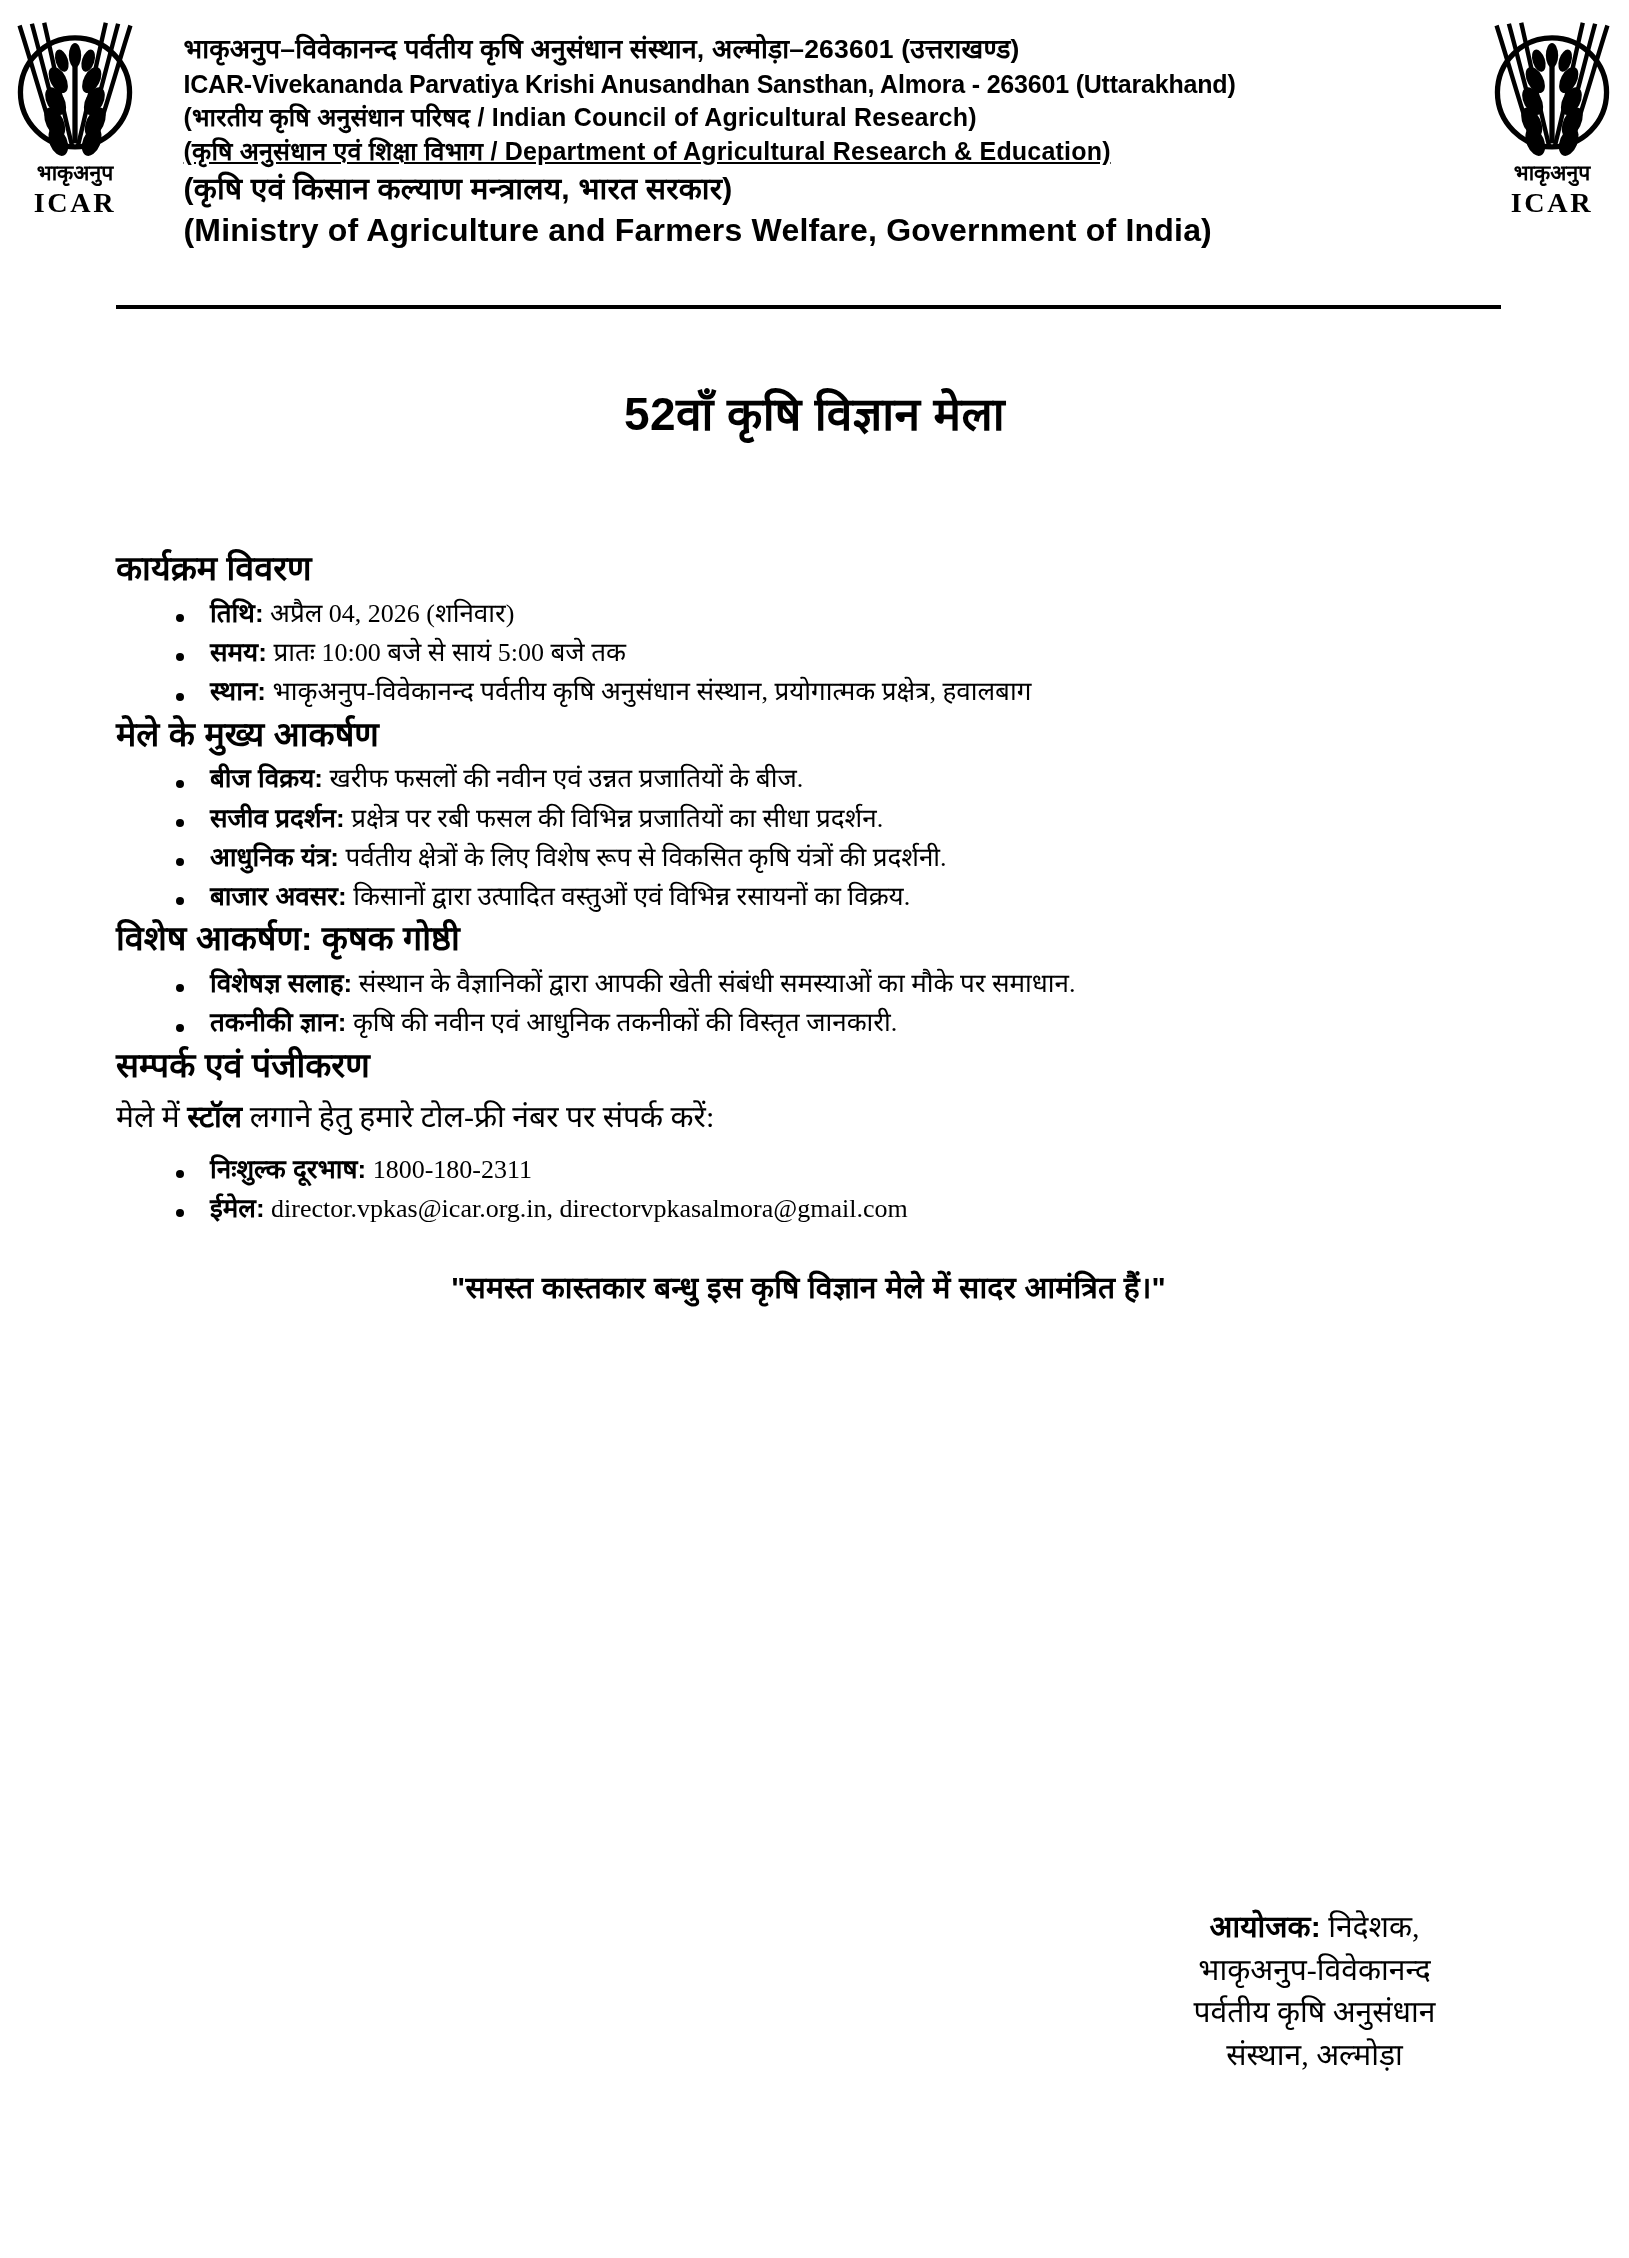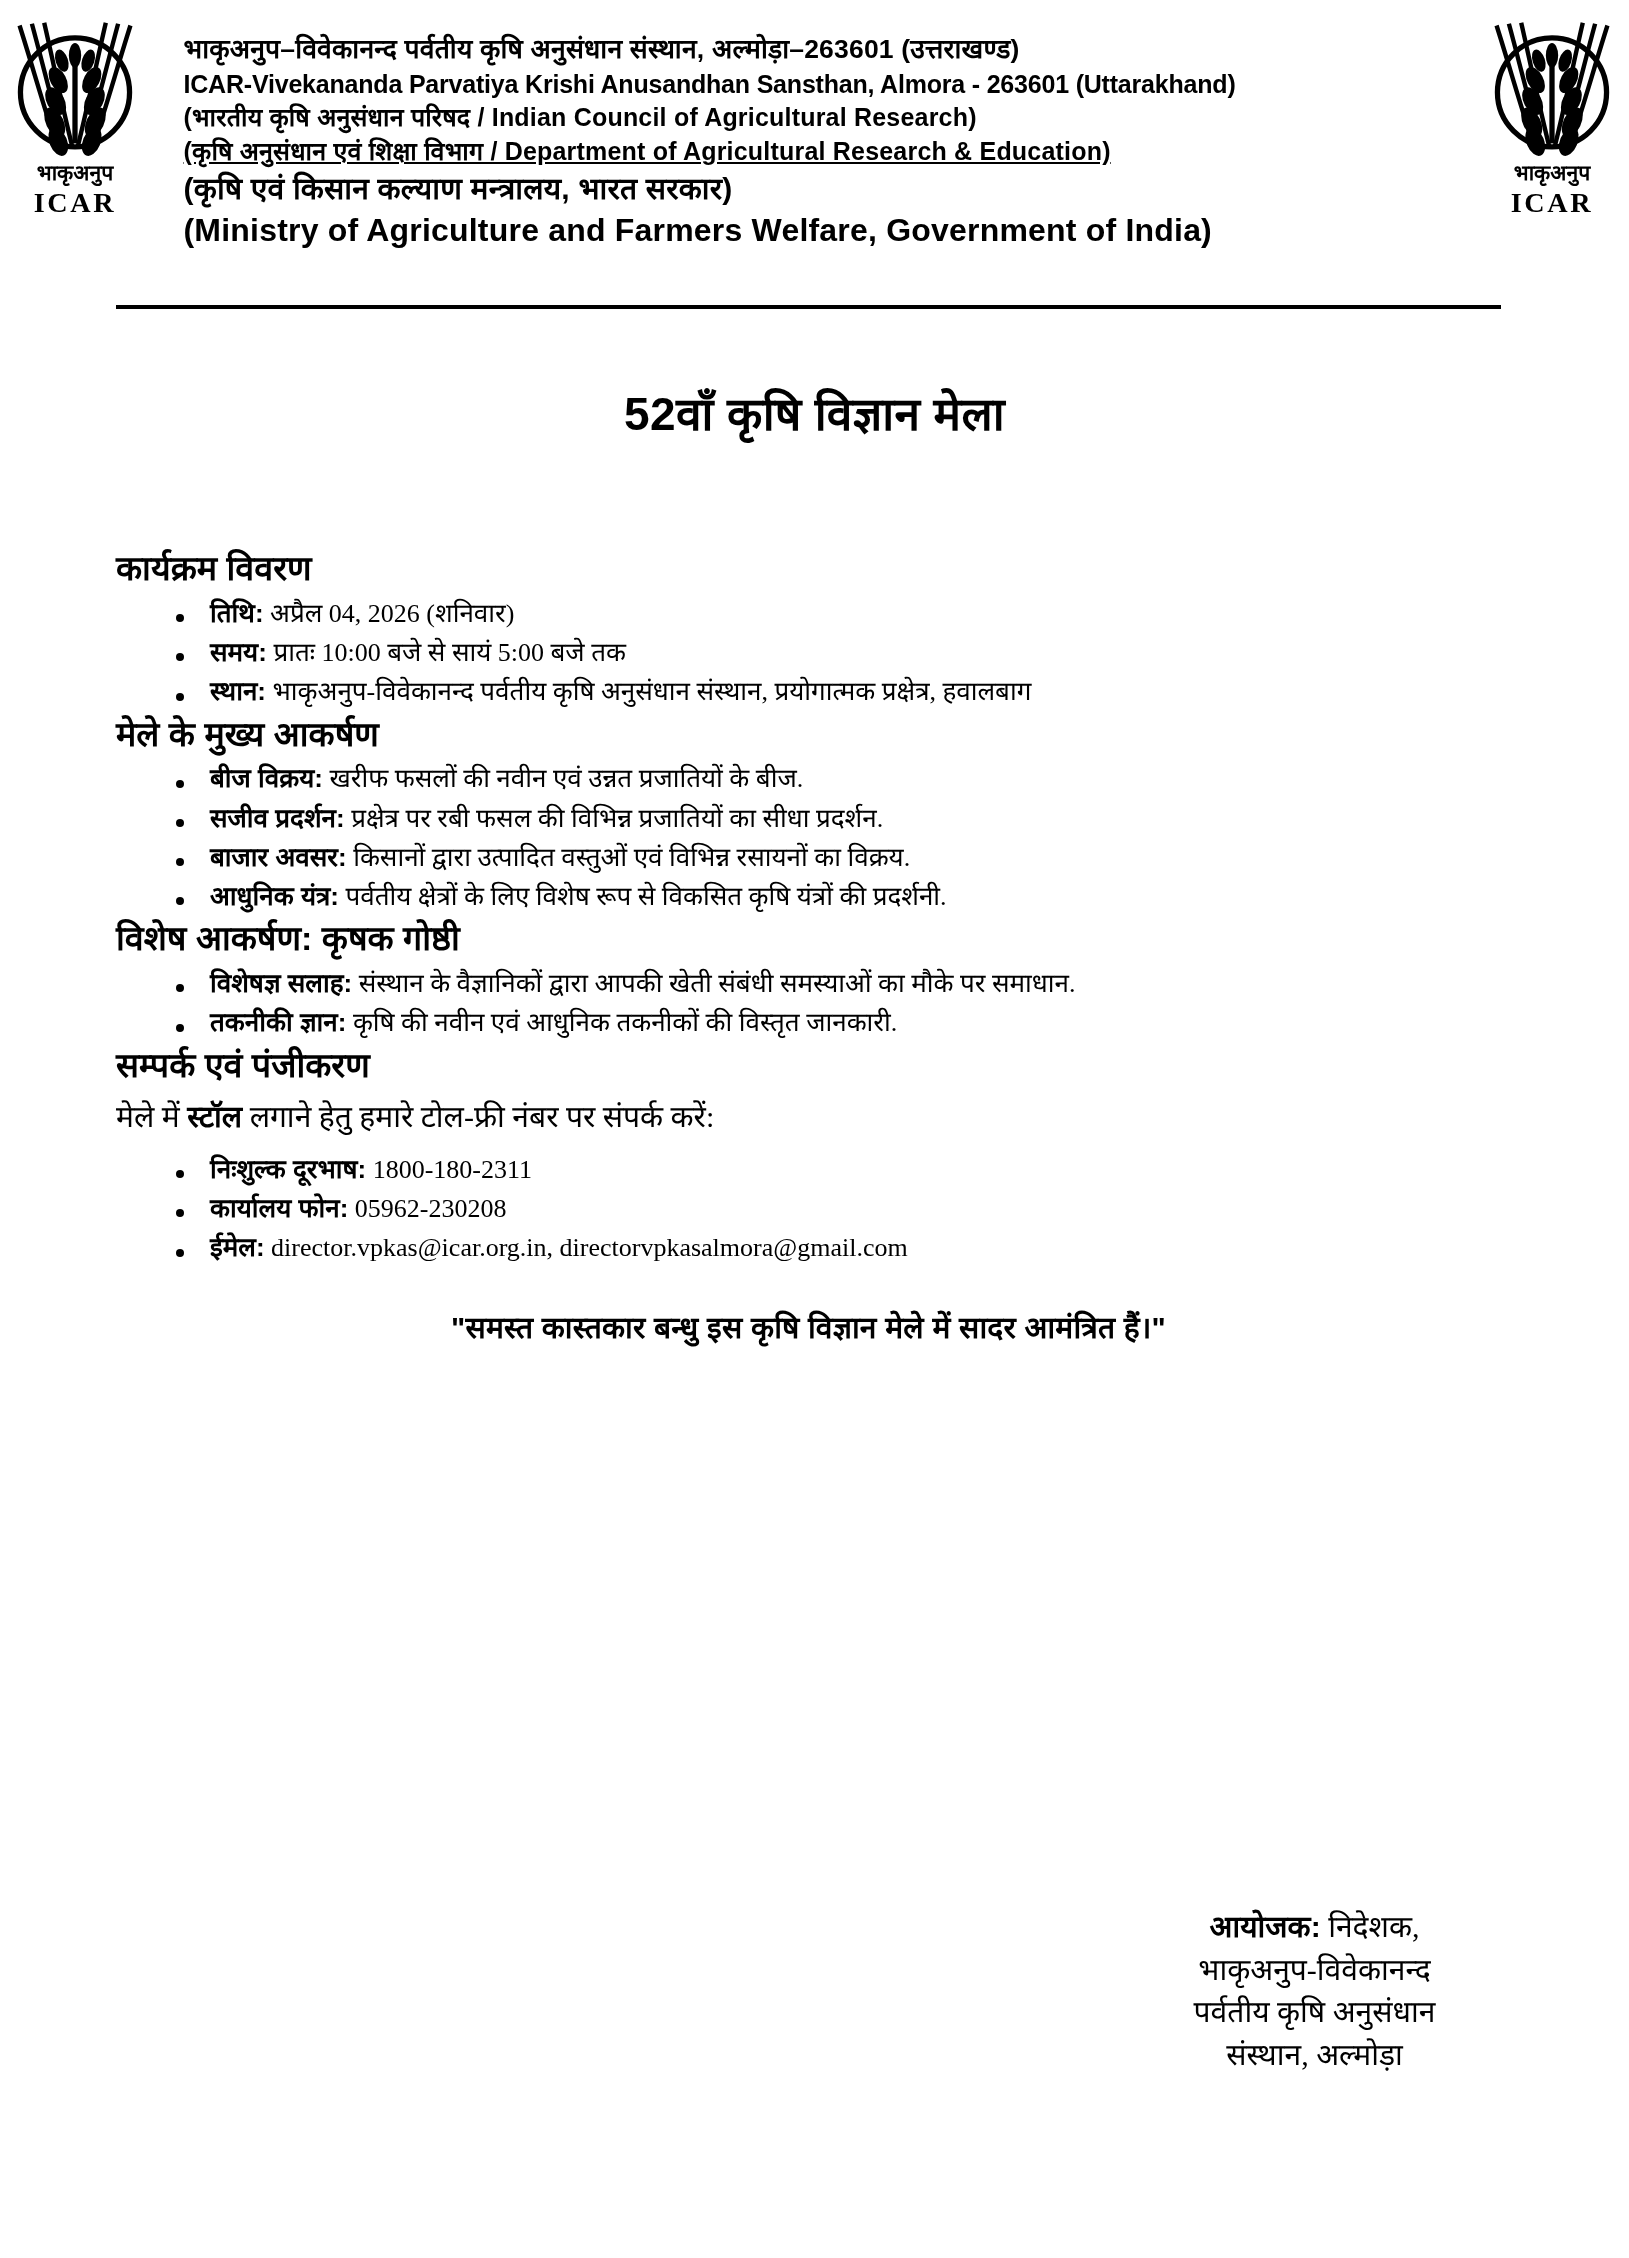--- a/index.html
+++ b/index.html
@@ -265,45 +265,42 @@
 
     <h2 class="section sec-gap-2">मेले के मुख्य आकर्षण</h2>
     <ul class="bullets">
       <li>
         <b>बीज विक्रय:</b><span> खरीफ फसलों की नवीन एवं उन्नत प्रजातियों के बीज.</span>
       </li>
       <li>
         <b>सजीव प्रदर्शन:</b><span> प्रक्षेत्र पर रबी फसल की विभिन्न प्रजातियों का सीधा प्रदर्शन.</span>
       </li>
       <li>
+        <b>आधुनिक यंत्र:</b><span> पर्वतीय क्षेत्रों के लिए विशेष रूप से विकसित कृषि यंत्रों की प्रदर्शनी.</span>
+      </li>
+      <li>
         <b>बाजार अवसर:</b><span> किसानों द्वारा उत्पादित वस्तुओं एवं विभिन्न रसायनों का विक्रय.</span>
-      </li>
-      <li>
-        <b>आधुनिक यंत्र:</b><span> पर्वतीय क्षेत्रों के लिए विशेष रूप से विकसित कृषि यंत्रों की प्रदर्शनी.</span>
       </li>
     </ul>
 
     <h2 class="section sec-gap-3">विशेष आकर्षण: कृषक गोष्ठी</h2>
     <ul class="bullets">
       <li class="justify">
         <b>विशेषज्ञ सलाह:</b><span> संस्थान के वैज्ञानिकों द्वारा आपकी खेती संबंधी समस्याओं का मौके पर समाधान.</span>
       </li>
       <li>
         <b>तकनीकी ज्ञान:</b><span> कृषि की नवीन एवं आधुनिक तकनीकों की विस्तृत जानकारी.</span>
       </li>
     </ul>
 
     <h2 class="section sec-gap-4">सम्पर्क एवं पंजीकरण</h2>
     <p class="contact-lead"><span>मेले में </span><b>स्टॉल</b><span> लगाने हेतु हमारे टोल-फ्री नंबर पर संपर्क करें:</span></p>
     <ul class="bullets">
       <li>
         <b>निःशुल्क दूरभाष:</b><span> 1800-180-2311</span>
-      </li>
-      <li>
-        <b>कार्यालय फोन:</b><span> 05962-230208</span>
       </li>
       <li>
         <b>ईमेल:</b><span> director.vpkas@icar.org.in, directorvpkasalmora@gmail.com</span>
       </li>
     </ul>
 
     <div class="invite">"समस्त कास्तकार बन्धु इस कृषि विज्ञान मेले में सादर आमंत्रित हैं।"</div>
   </div>
 
   <div class="signature">

